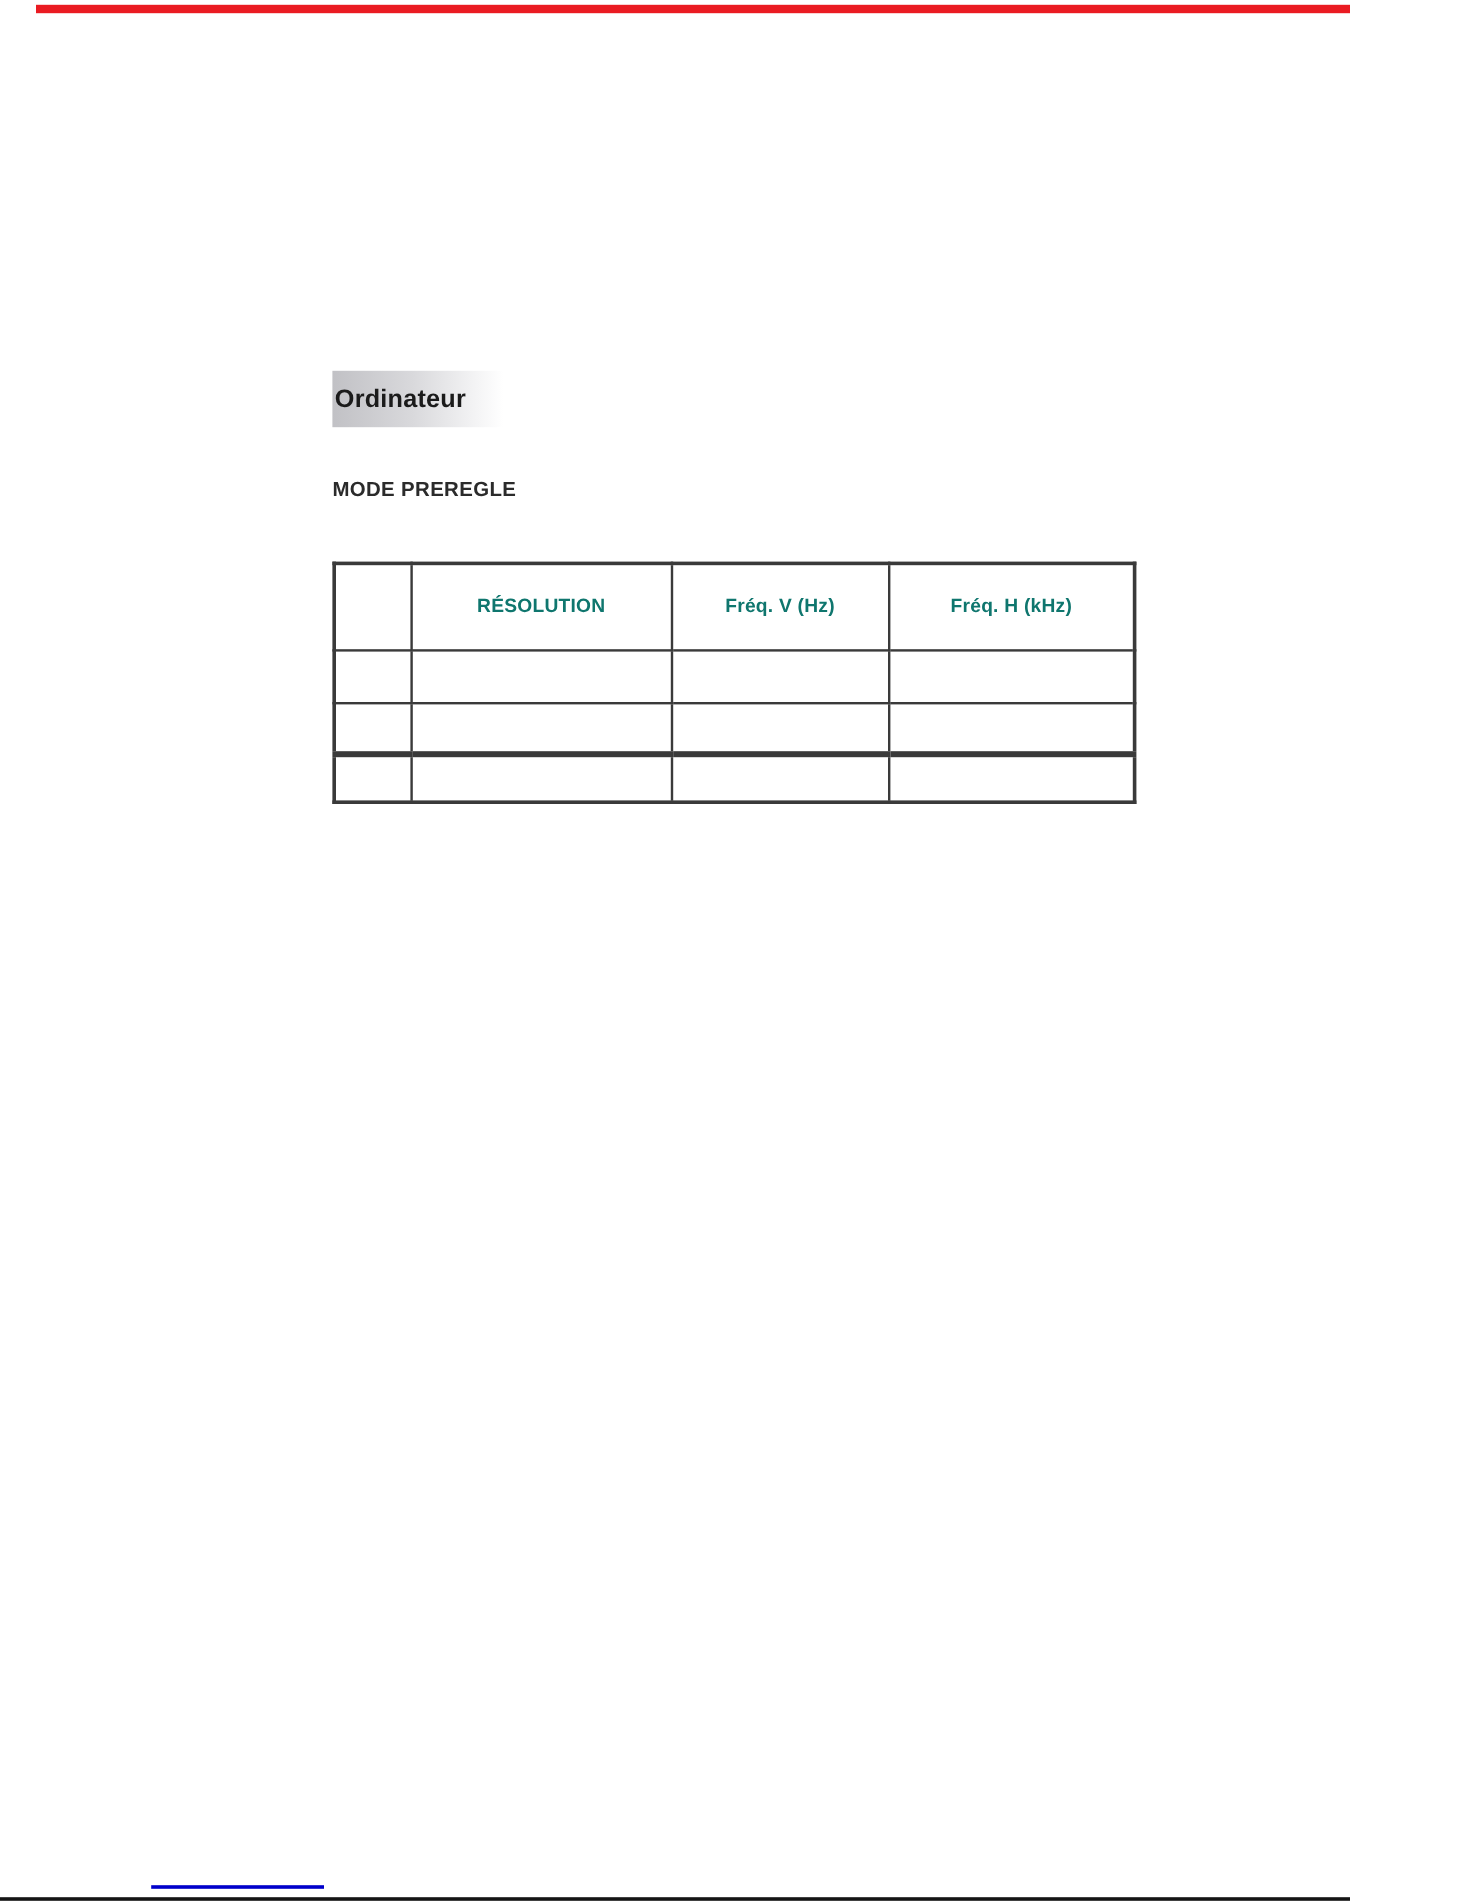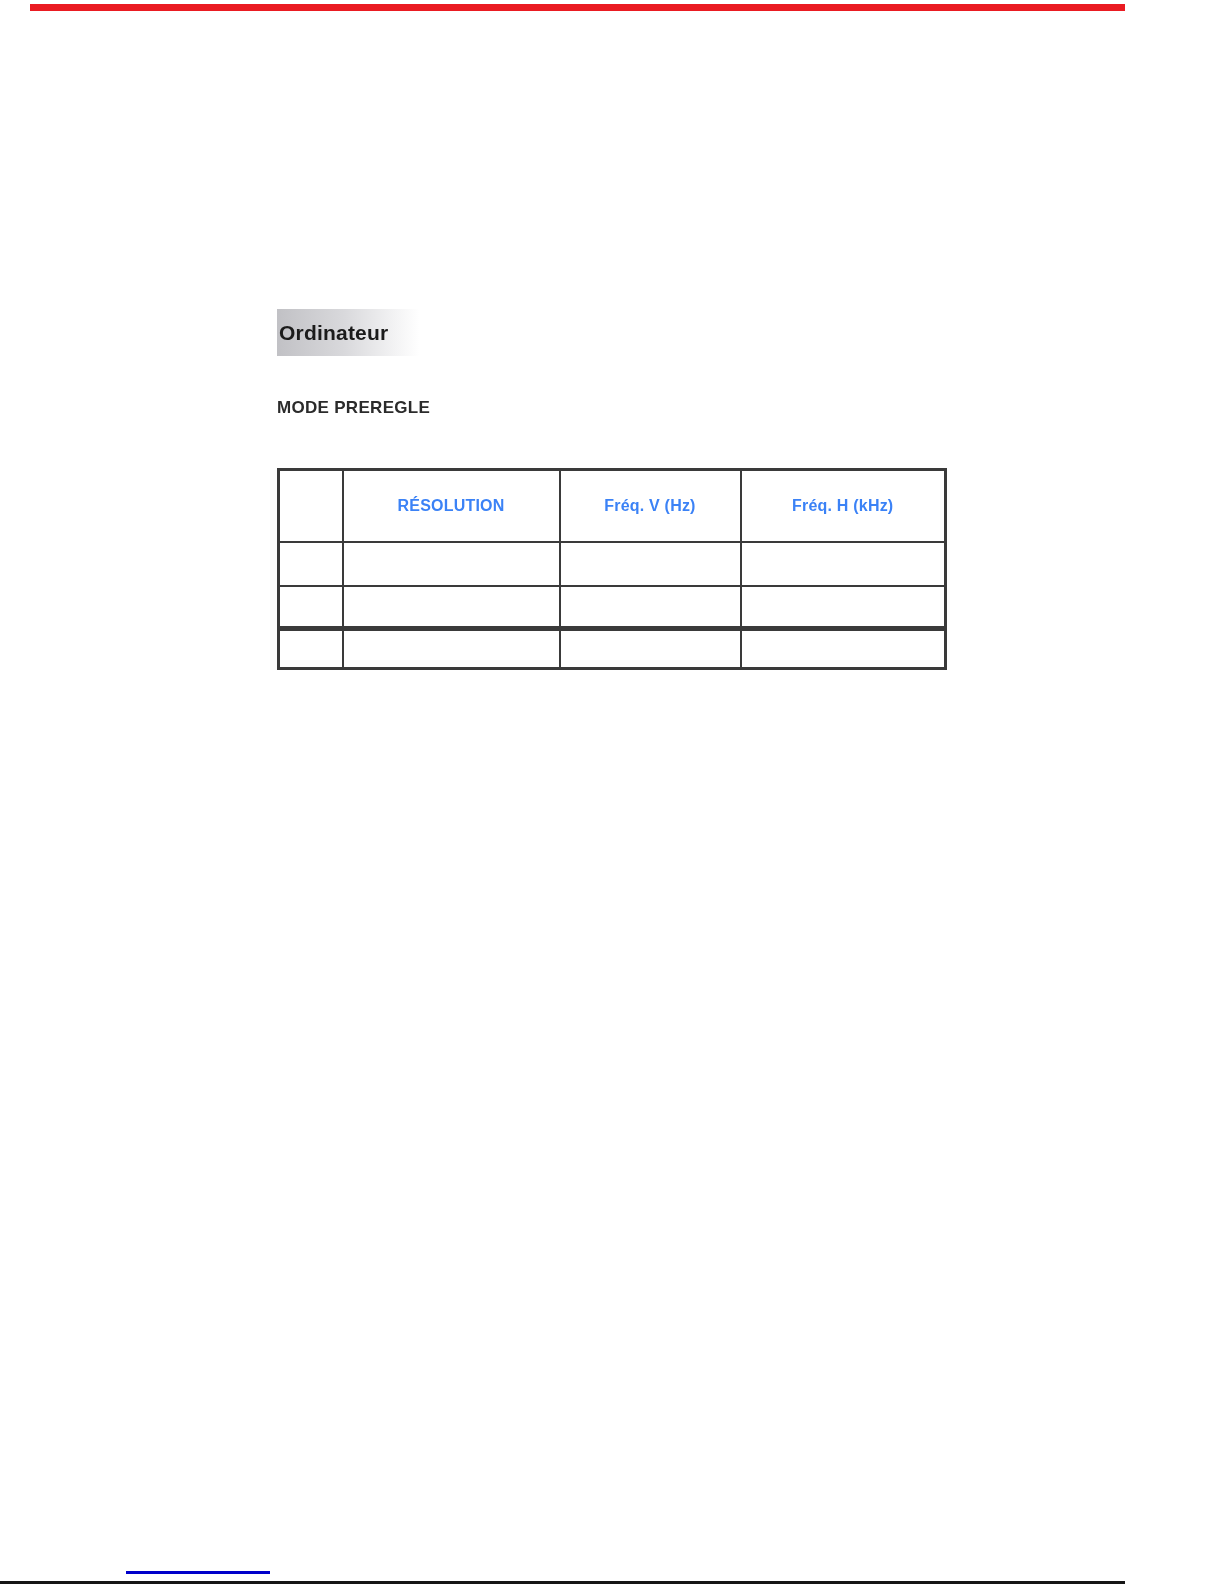--- a/index.html
+++ b/index.html
@@ -71,21 +71,21 @@
     border: 3px solid #3a3a3a;
   }
   table.preset-table td,
   table.preset-table th {
     border: 2px solid #3a3a3a;
     padding: 0;
     text-align: center;
     vertical-align: middle;
     font-size: 16px;
     font-weight: bold;
-    color: #3b82f6;
+    color: #0f766e;
     letter-spacing: 0.2px;
     overflow: hidden;
   }
   tr.header-row td { height: 70px; }
   tr.data-row-1 td { height: 42px; }
   tr.data-row-2 td { height: 39px; }
   tr.data-row-3 td { height: 36px; border-top: 5px solid #3a3a3a; }
 
   
   .link-underline {

